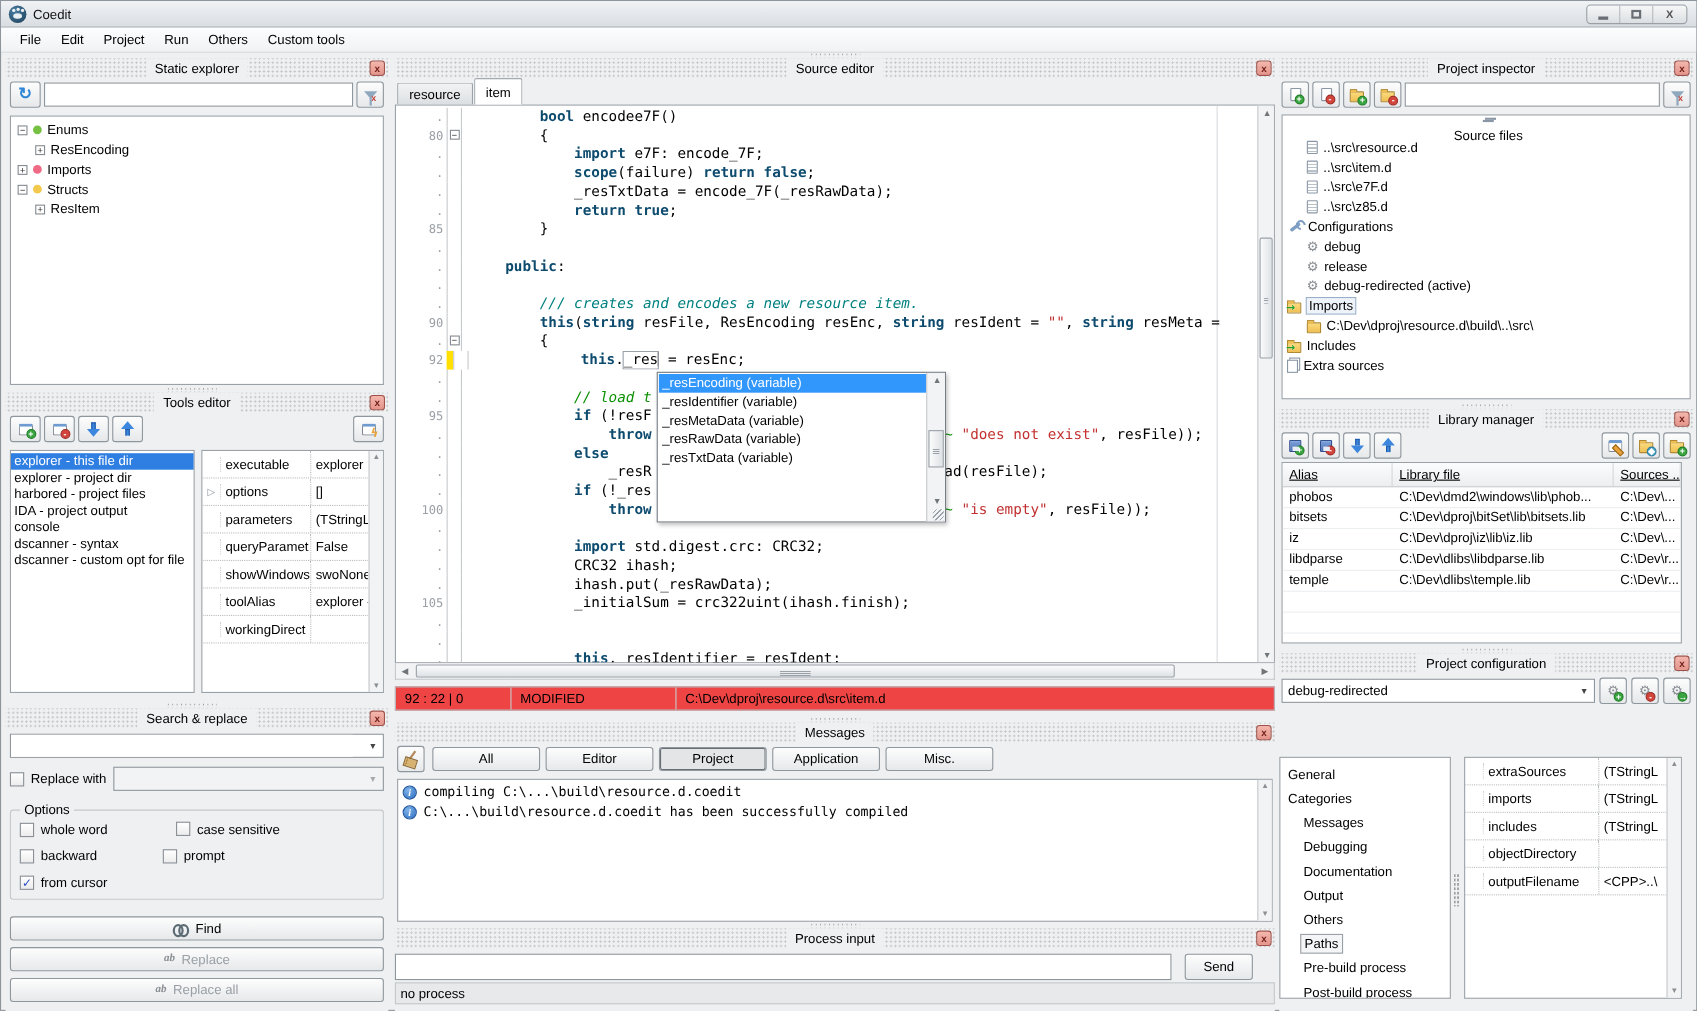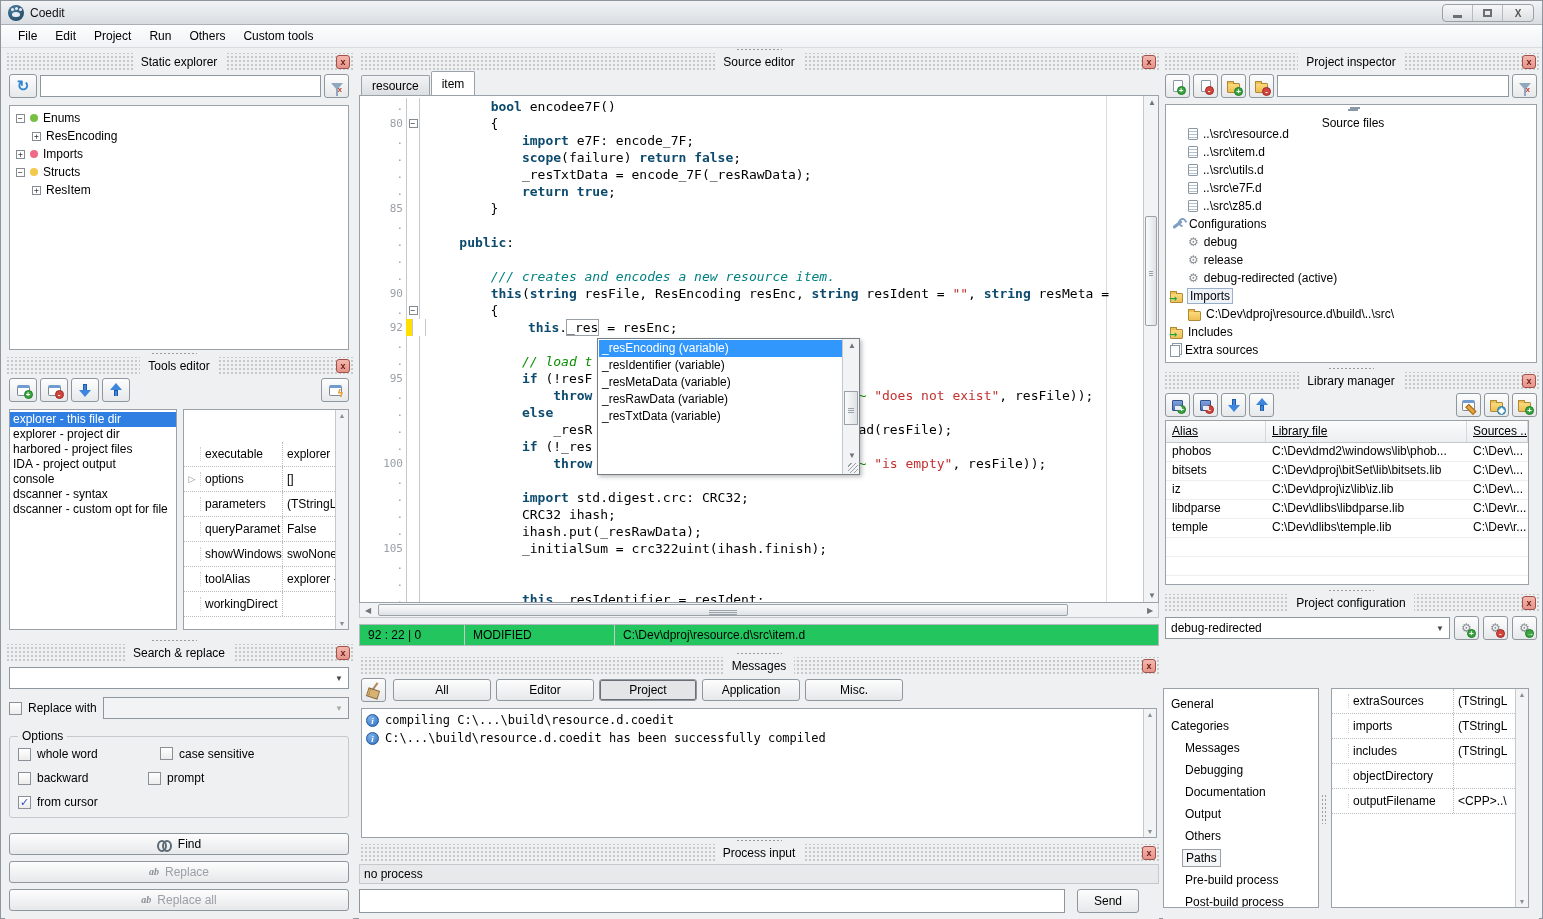--- a/index.html
+++ b/index.html
@@ -123,21 +123,21 @@
   .w { outline:1px solid #9aa0a8; }
   .cur { display:inline-block; width:1px; height:13px; background:#000; vertical-align:-2px; }
   .hid { display:inline-block; width:34ch; }
   #rmargin { position:absolute; top:0; bottom:0; left:746px; width:1px; background:#d9dcdf; }
   #edvscroll { position:absolute; right:0; top:0; bottom:0; width:15px; background:#f2f3f4; border-left:1px solid #c6c9cc; font-size:8px; color:#707579; text-align:center; }
   #edvscroll .thumb { position:absolute; left:1px; right:1px; top:120px; height:110px; background:linear-gradient(90deg,#fafbfc,#dfe2e5); border:1px solid #9aa1a8; border-radius:2px; }
   .gripmark { position:absolute; left:3px; right:3px; top:50%; height:5px; background:repeating-linear-gradient(#9aa1a8 0 1px, transparent 1px 2px); }
   #edhscroll { height:15px; background:#f2f3f4; border:1px solid #c6c9cc; border-top:none; position:relative; font-size:8px; color:#707579; }
   #edhscroll .thumb { position:absolute; left:18px; top:1px; bottom:1px; width:690px; background:linear-gradient(#fafbfc,#dfe2e5); border:1px solid #9aa1a8; border-radius:2px; }
   .harrow { position:absolute; top:0; bottom:0; width:16px; display:flex; align-items:center; justify-content:center; }
-  #statusbar { margin-top:6px; height:22px; border:1px solid #b4b9bd; background:#22c55e; display:flex; align-items:center; }
+  #statusbar { margin-top:6px; height:22px; border:1px solid #b4b9bd; background:#ef4444; display:flex; align-items:center; }
   #statusbar .cell { padding:0 8px; height:100%; display:flex; align-items:center; border-right:1px solid #c6c9cc; }
 
   
   #popup { position:absolute; left:237px; top:242px; width:263px; height:137px; background:#fff; border:1px solid #767d85; box-shadow:2px 2px 4px rgba(0,0,0,.25); z-index:9; }
   .pitem { height:17px; line-height:17px; padding-left:3px; font-size:12px; white-space:nowrap; }
   .pitem.sel { background:#3297fd; color:#fff; }
   #popsb { position:absolute; right:0; top:0; bottom:0; width:17px; background:#f2f3f4; border-left:1px solid #c6c9cc; font-size:8px; color:#707579; text-align:center; }
   #popsb .thumb { position:absolute; left:1px; right:1px; top:52px; height:34px; background:linear-gradient(90deg,#fafbfc,#dfe2e5); border:1px solid #9aa1a8; }
   #popgrip { position:absolute; right:1px; bottom:1px; width:10px; height:10px; background:repeating-linear-gradient(135deg, transparent 0 2px, #9aa1a8 2px 3px); }
 
@@ -271,21 +271,21 @@
       <div class="box" style="position:absolute;left:4px;top:52px;width:168px;bottom:10px;padding-top:2px;">
           <div class="lrow sel">explorer - this file dir</div>
           <div class="lrow">explorer - project dir</div>
           <div class="lrow">harbored - project files</div>
           <div class="lrow">IDA - project output</div>
           <div class="lrow">console</div>
           <div class="lrow">dscanner - syntax</div>
           <div class="lrow">dscanner - custom opt for file</div>
         </div>
       <div class="box" style="position:absolute;left:178px;right:4px;top:52px;bottom:10px;display:flex;">
-        <div style="flex:1;overflow:hidden;margin-top:32px;">
+        <div style="flex:1;overflow:hidden;">
             <div class="grow">
               <span class="gexp"></span>
               <span class="gname" style="width: 82px;">executable</span>
               <span class="gval">explorer</span>
             </div>
             <div class="grow">
               <span class="gexp">▷</span>
               <span class="gname" style="width: 82px;">options</span>
               <span class="gval">[]</span>
             </div>
@@ -496,25 +496,25 @@
           </div>
       </div>
     </div>
 
     <div class="grip" style="left:735px;top:791px;"></div>
     <div class="panel" id="p-pin" style="left:358px;top:796px;width:800px;height:76px;">
       <div class="hdr">
         <span class="ttl">Process input</span>
         <span class="hclose">x</span>
       </div>
-      <div style="margin-top:2px;height:20px;background:#e7e9eb;border:1px solid #c6c9cc;display:flex;align-items:center;padding:0 4px;">no process</div>
       <div style="display:flex;margin-top:5px;align-items:center;">
         <input class="tinput" style="flex: 0 0 auto; width: 706px; height: 24px;" value="">
         <button class="filterbtn" style="width:62px;height:24px;margin-left:12px;">Send</button>
       </div>
+      <div style="margin-top:2px;height:20px;background:#e7e9eb;border:1px solid #c6c9cc;display:flex;align-items:center;padding:0 4px;">no process</div>
     </div>
 
     <div class="panel" id="p-pi" style="left:1162px;top:5px;width:376px;height:316px;">
       <div class="hdr">
         <span class="ttl">Project inspector</span>
         <span class="hclose">x</span>
       </div>
       <div class="tbar" style="padding:3px 2px;">
         <div class="tbtn sm">
             <span class="ic i-doc">
@@ -548,24 +548,20 @@
             <span class="ic i-papers"></span>
             <span>Source files</span>
           </div>
           <div class="trow" style="padding-left: 22px;">
             <span class="ic i-doc lines"></span>
             <span>..\src\resource.d</span>
           </div>
           <div class="trow" style="padding-left: 22px;">
             <span class="ic i-doc lines"></span>
             <span>..\src\item.d</span>
-          </div>
-          <div class="trow" style="padding-left: 22px;">
-            <span class="ic i-doc lines"></span>
-            <span>..\src\utils.d</span>
           </div>
           <div class="trow" style="padding-left: 22px;">
             <span class="ic i-doc lines"></span>
             <span>..\src\e7F.d</span>
           </div>
           <div class="trow" style="padding-left: 22px;">
             <span class="ic i-doc lines"></span>
             <span>..\src\z85.d</span>
           </div>
           <div class="trow" style="padding-left: 4px;">

